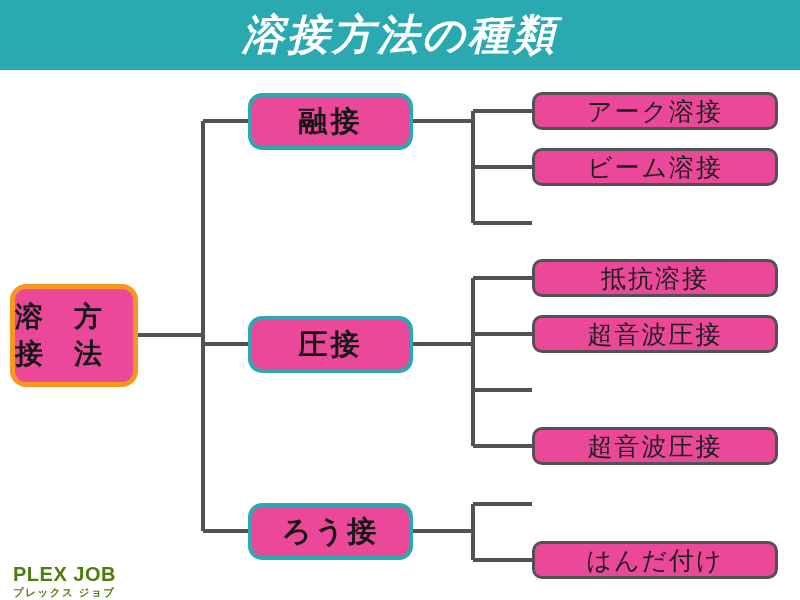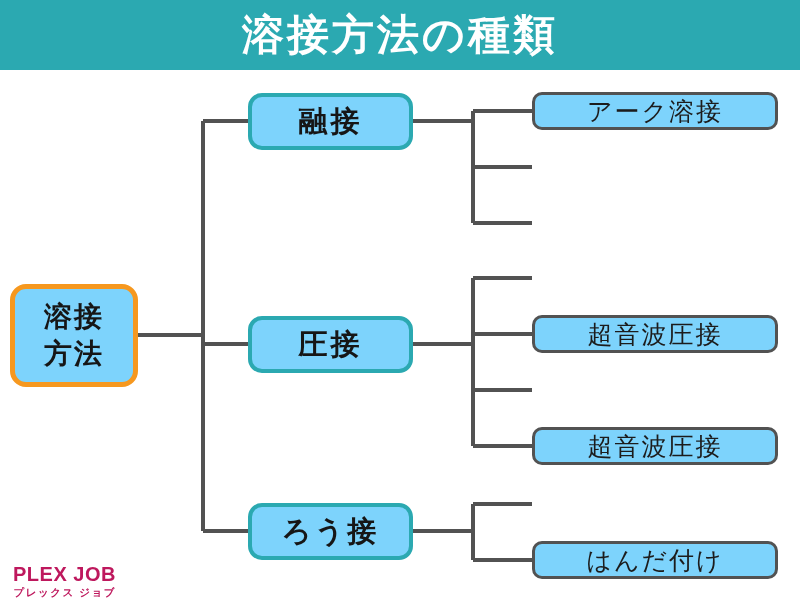--- a/index.html
+++ b/index.html
@@ -11,55 +11,55 @@
     font-family:"Liberation Sans","DejaVu Sans",sans-serif;
   }
   
   .banner{
     position:absolute;left:0;top:0;width:800px;height:70px;
     background:#2BA9B1;
     display:flex;align-items:center;justify-content:center;
   }
   .banner h1{
     margin:0;color:#ffffff;font-size:42px;font-weight:bold;
-    letter-spacing:3px;line-height:1;
+    letter-spacing:3px;line-height:1;font-style:italic;
   }
   
   .wires{position:absolute;left:0;top:0;z-index:0;}
   .wires path{stroke:#525252;stroke-width:4;fill:none;}
   
   .node{
-    position:absolute;z-index:1;background:#7dd3fc;
+    position:absolute;z-index:1;background:#ec4899;
     display:flex;align-items:center;justify-content:center;
     box-sizing:border-box;color:#161616;text-align:left;
   }
   
   .node.root{
     left:10px;top:284px;width:128px;height:103px;
     border:5px solid #F6981F;border-radius:16px;
     font-size:28px;font-weight:bold;letter-spacing:2px;
-    flex-direction:column;line-height:1.32;
+    flex-direction:row;line-height:1.32;
   }
   
   .node.branch{
     left:248px;width:165px;height:57px;
     border:4px solid #2BA9B1;border-radius:14px;
     font-size:29px;font-weight:bold;letter-spacing:3px;
   }
   
   .node.leaf{
     left:532px;width:246px;height:38px;
     border:3px solid #525252;border-radius:10px;
     font-size:25px;font-weight:normal;letter-spacing:2px;
     color:#1c1c1c;
   }
   
   .logo{
     position:absolute;left:13px;top:564px;z-index:1;
-    display:inline-block;text-align:right;color:#be185d;
+    display:inline-block;text-align:left;color:#4d7c0f;
   }
   .logo .name{
     display:block;font-size:20px;font-weight:800;
     letter-spacing:0.5px;line-height:1;
   }
   .logo .kana{
     display:block;font-size:10.5px;font-weight:bold;
     letter-spacing:1.5px;line-height:1;margin-top:3px;
   }
 </style>
@@ -86,21 +86,23 @@
   <div class="node root">
     <span>溶接</span>
     <span>方法</span>
   </div>
 
   <div class="node branch" style="top:93px">融接</div>
   <div class="node branch" style="top:316px">圧接</div>
   <div class="node branch" style="top:503px">ろう接</div>
 
   <div class="node leaf" style="top:92px">アーク溶接</div>
+  <div class="node leaf" style="top:148px">ビーム溶接</div>
 
+  <div class="node leaf" style="top:259px">抵抗溶接</div>
   <div class="node leaf" style="top:315px">超音波圧接</div>
   <div class="node leaf" style="top:427px">超音波圧接</div>
 
   <div class="node leaf" style="top:541px">はんだ付け</div>
 
   <div class="logo">
     <span class="name">PLEX JOB</span>
     <span class="kana">プレックス ジョブ</span>
   </div>
 

